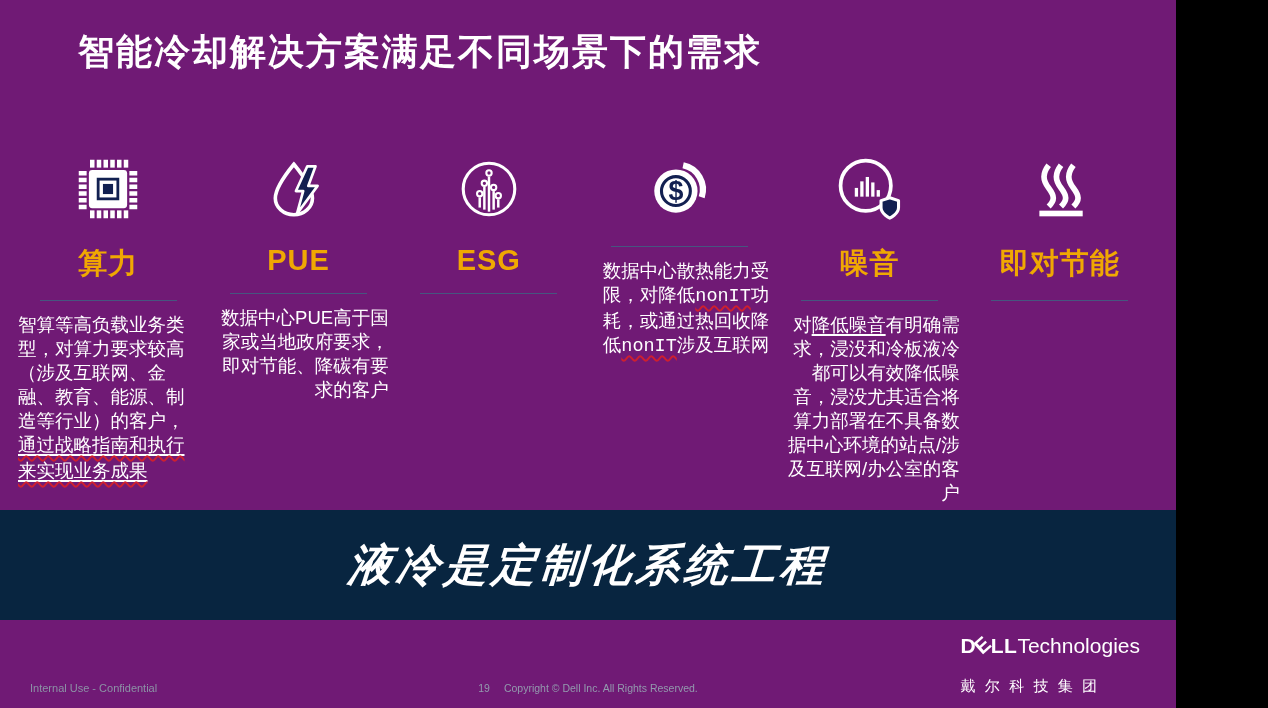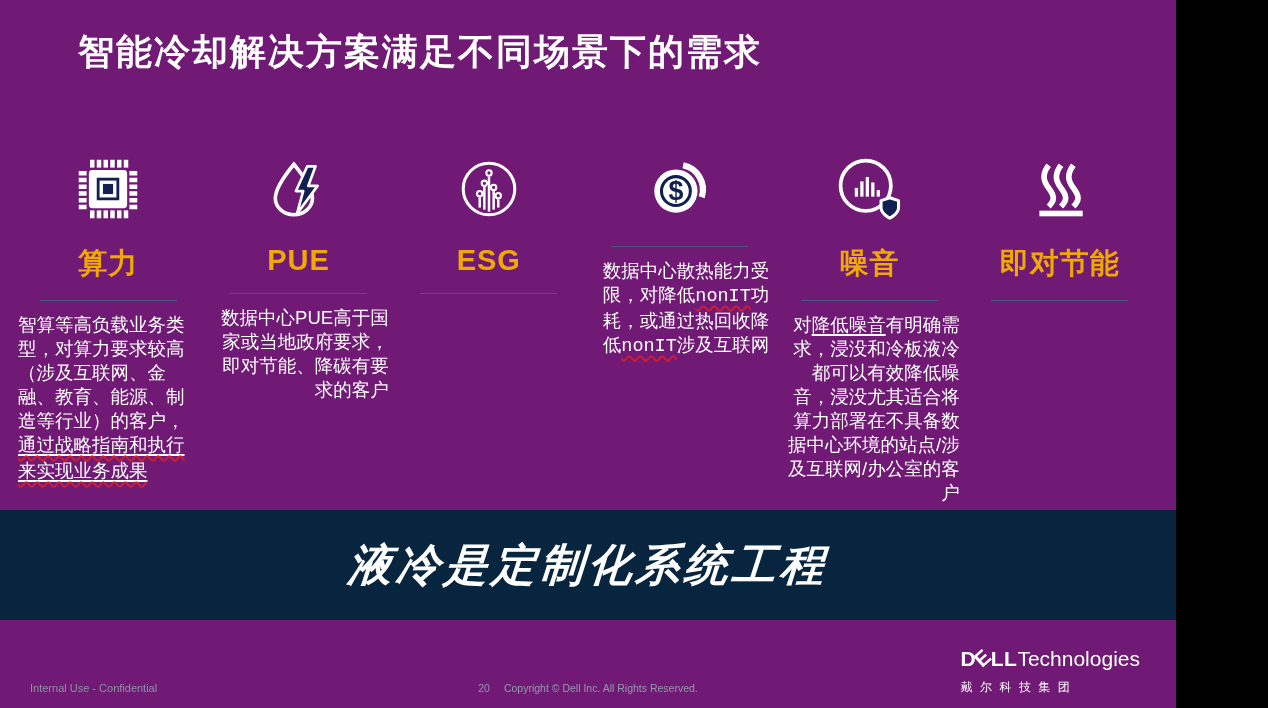--- a/index.html
+++ b/index.html
@@ -63,21 +63,21 @@
   .footer-center .pagenum{margin-right:14px;}
   .dell-logo{
     position:absolute;right:36px;bottom:12px;
     text-align:left;color:#fff;
   }
   .dell-row1{font-size:21px;line-height:22px;white-space:nowrap;}
   .dell-mark{font-weight:800;letter-spacing:0.5px;}
   .dell-e{display:inline-block;transform:rotate(-42deg) translateY(-1px);}
   .dell-tech{font-weight:normal;}
   .dell-cn{
-    margin-top:9px;font-size:12px;letter-spacing:0.62em;
+    margin-top:20px;font-size:15px;letter-spacing:0.62em;
     white-space:nowrap;color:#fff;
   }
 </style>
 </head>
 <body>
 
 <div class="slide">
 
   <div class="title">智能冷却解决方案满足不同场景下的需求</div>
 
@@ -203,21 +203,21 @@
 
   </div>
 
   <div class="banner">
     <div class="banner-text">液冷是定制化系统工程</div>
   </div>
 
   <div class="footer-left">Internal Use - Confidential</div>
 
   <div class="footer-center">
-    <span class="pagenum">20</span><span>Copyright © Dell Inc. All Rights Reserved.</span>
+    <span class="pagenum">19</span><span>Copyright © Dell Inc. All Rights Reserved.</span>
   </div>
 
   <div class="dell-logo">
     <div class="dell-row1">
       <span class="dell-mark"><span>D</span><span class="dell-e">E</span><span>LL</span></span><span class="dell-tech">Technologies</span>
     </div>
     <div class="dell-cn">戴尔科技集团</div>
   </div>
 
 </div>

